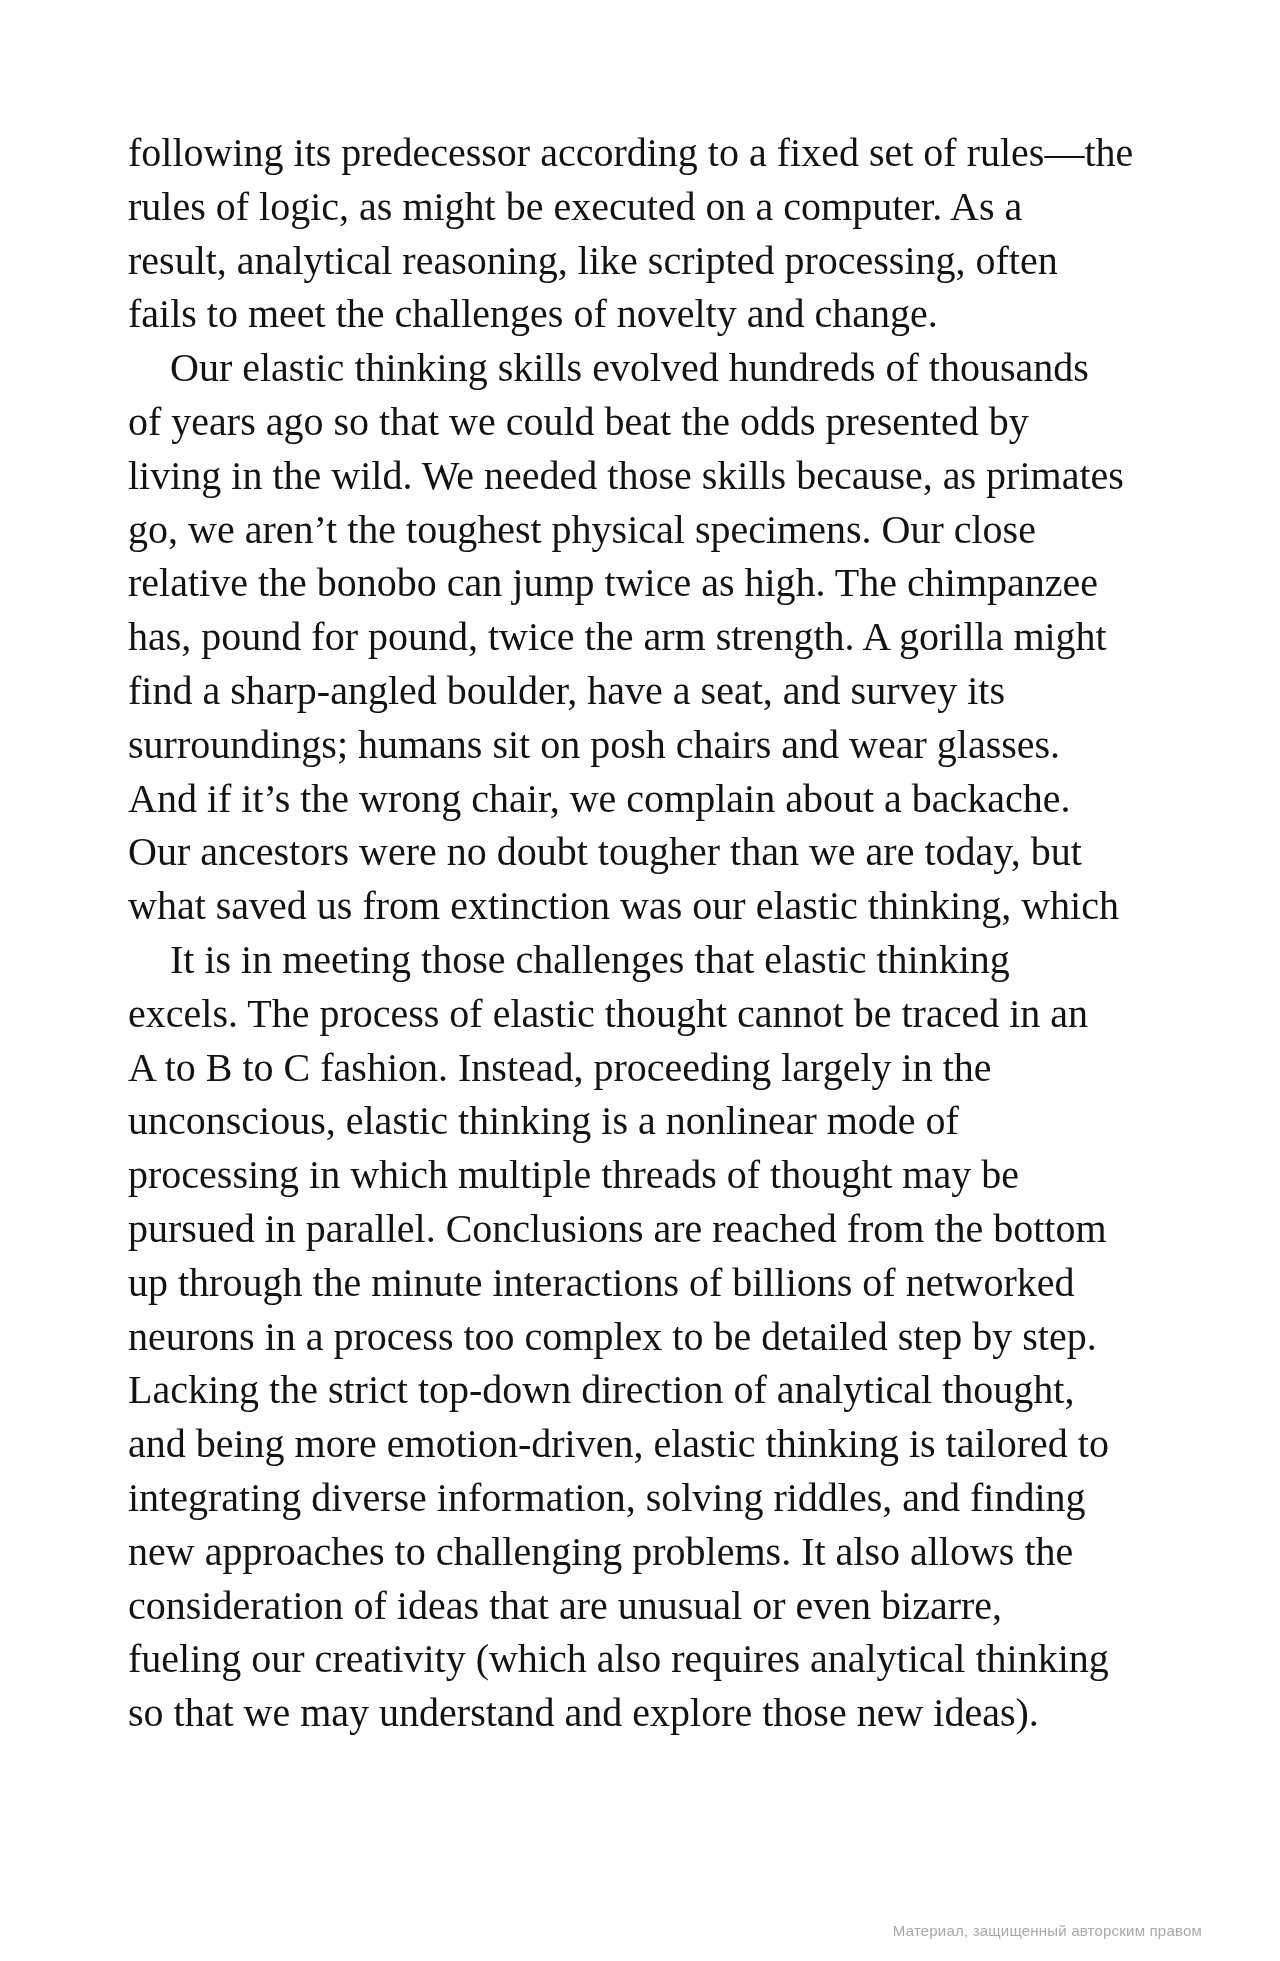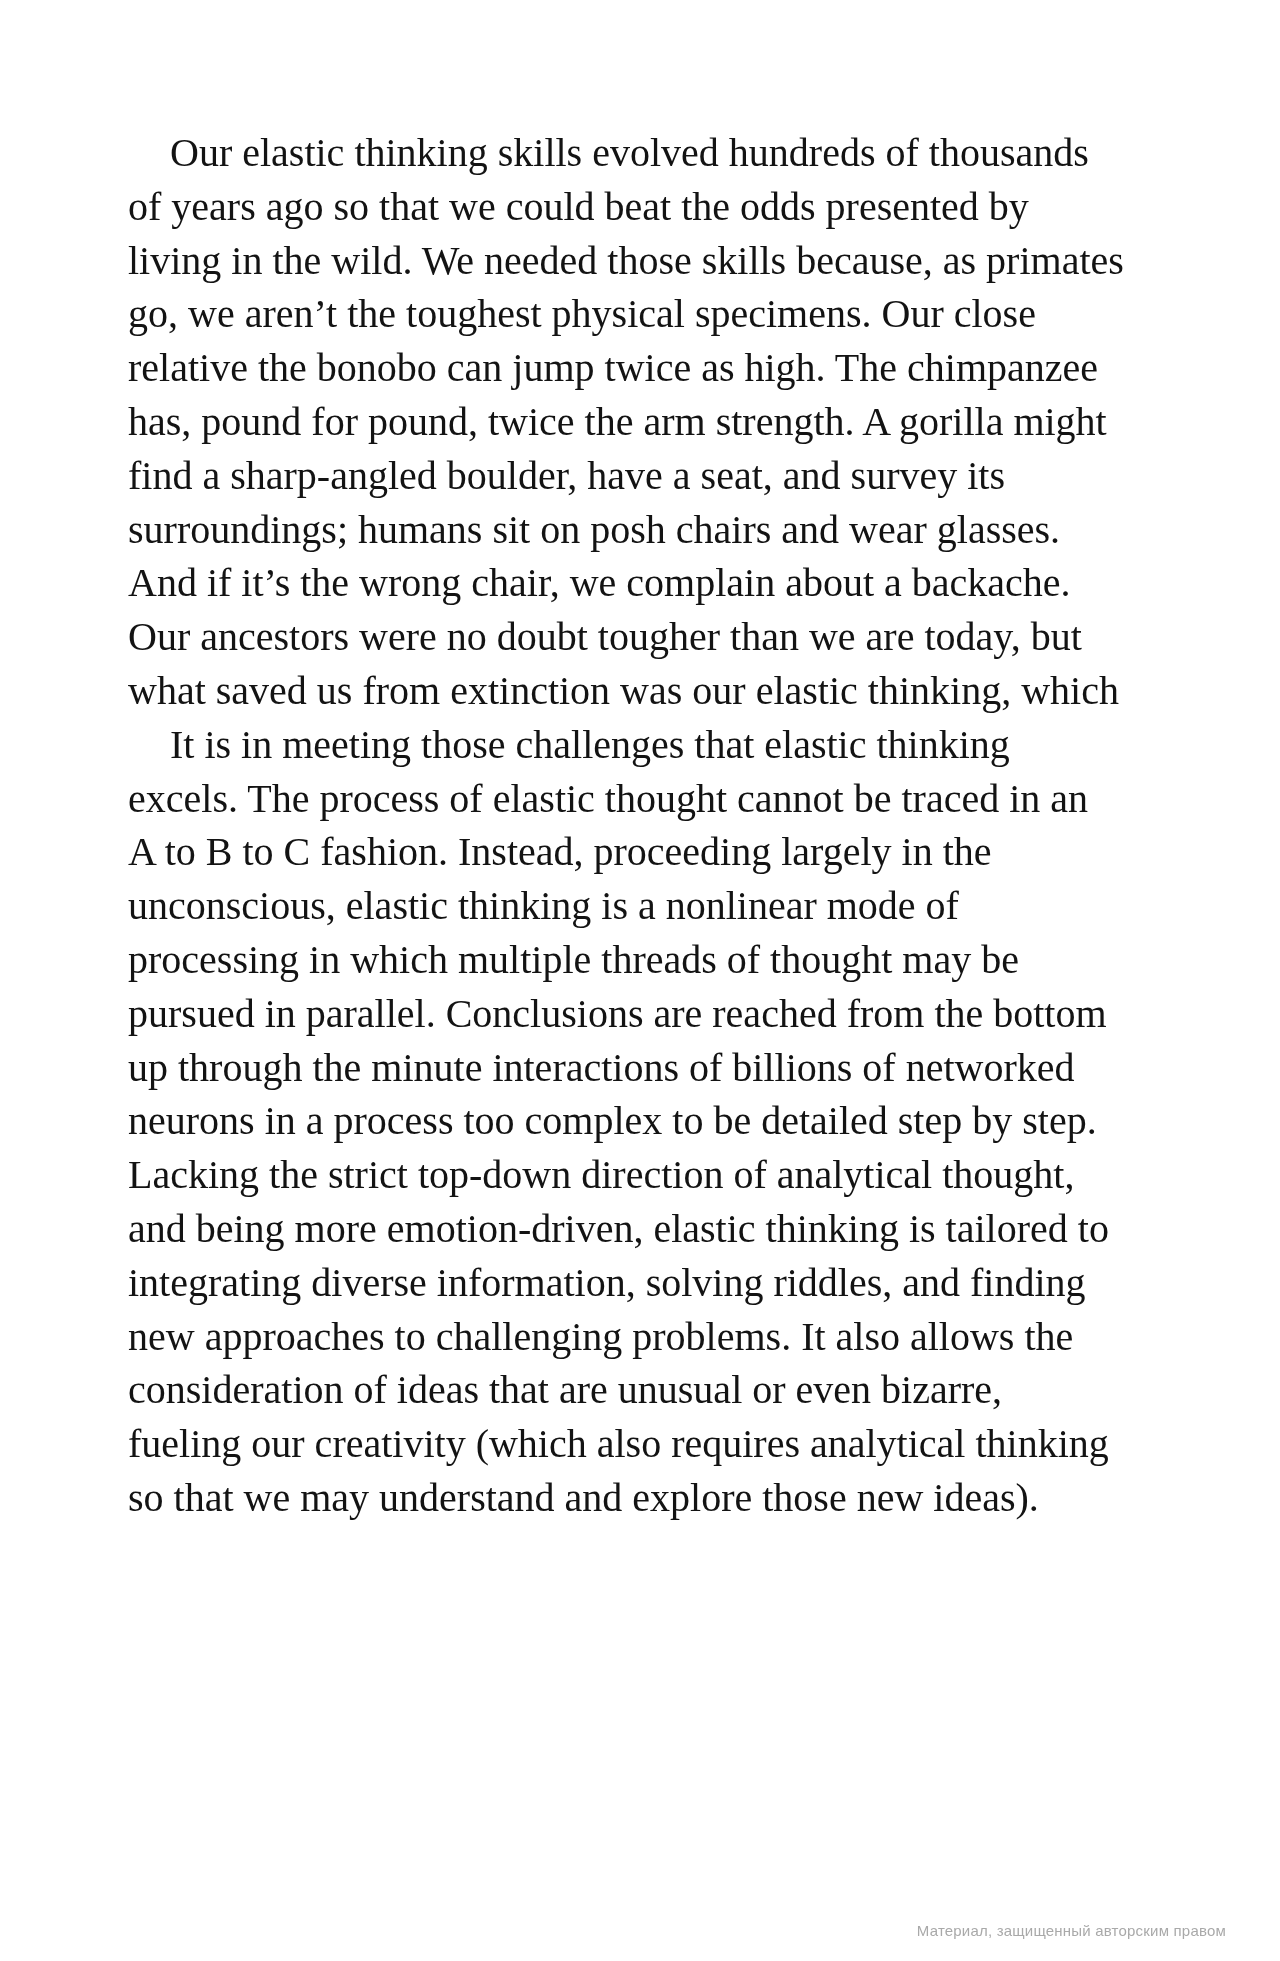--- a/index.html
+++ b/index.html
@@ -29,32 +29,36 @@
       margin: 0;
       padding: 0;
       white-space: pre-line; 
     }
     .para.indent {
       text-indent: 42px;
     }
     .watermark {
       position: absolute;
       top: 1922px;
-      right: 54px;
+      right: 78px;
       font-family: "Liberation Sans", sans-serif;
       font-size: 15px;
       letter-spacing: 0.2px;
       color: #a9a9a9;
     }
   </style>
 </head>
 <body>
 
 <div class="page">
   <div class="text-block">
+    <p class="para">following its predecessor according to a fixed set of rules—the
+rules of logic, as might be executed on a computer. As a
+result, analytical reasoning, like scripted processing, often
+fails to meet the challenges of novelty and change.</p>
     <p class="para indent">Our elastic thinking skills evolved hundreds of thousands
 of years ago so that we could beat the odds presented by
 living in the wild. We needed those skills because, as primates
 go, we aren’t the toughest physical specimens. Our close
 relative the bonobo can jump twice as high. The chimpanzee
 has, pound for pound, twice the arm strength. A gorilla might
 find a sharp-angled boulder, have a seat, and survey its
 surroundings; humans sit on posh chairs and wear glasses.
 And if it’s the wrong chair, we complain about a backache.
 Our ancestors were no doubt tougher than we are today, but

